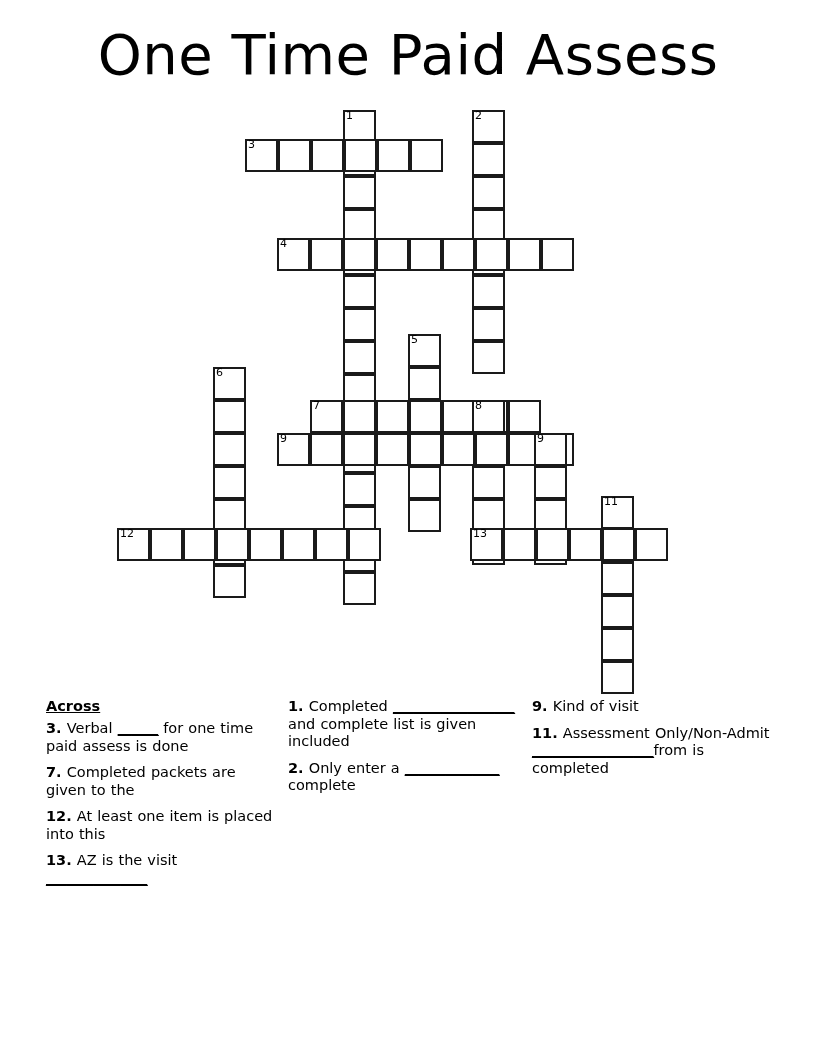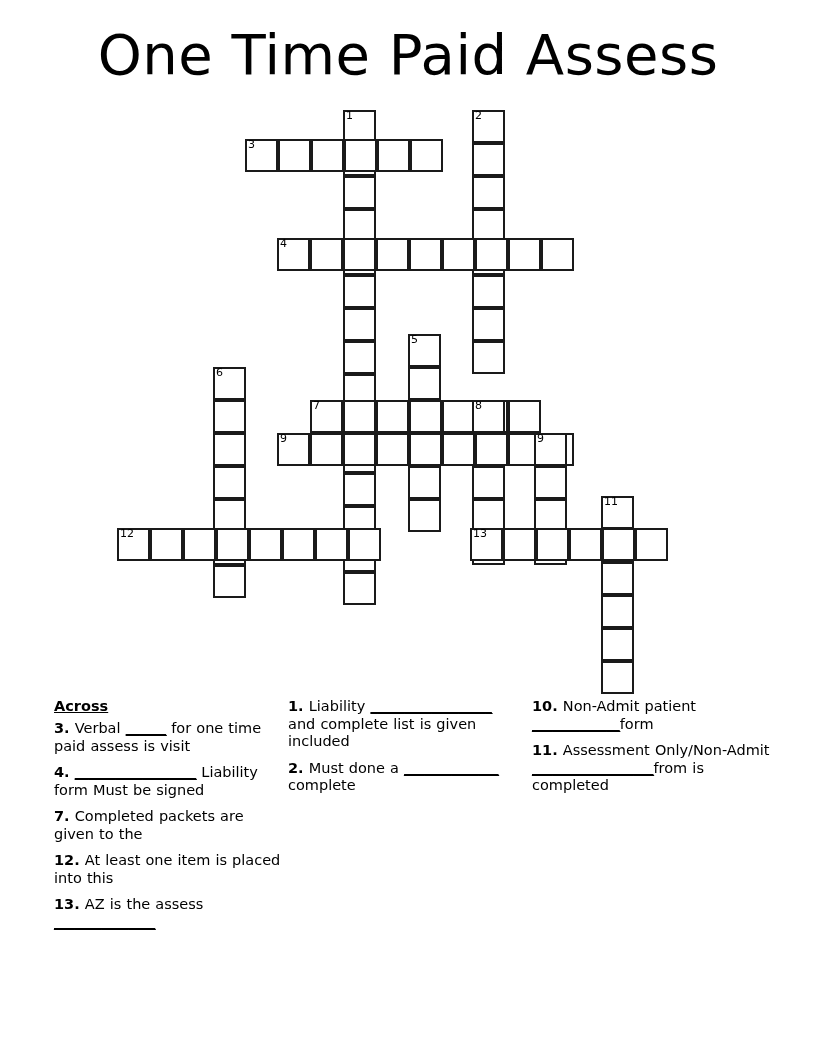--- a/index.html
+++ b/index.html
@@ -64,21 +64,21 @@
     left: 0;
     top: 698px;
     width: 816px;
     height: 358px;
   }
   .clue-col {
     position: absolute;
     top: 0;
     font-family: "DejaVu Sans", sans-serif;
   }
-  #clue-col-across { left: 46px;  width: 228px; margin-left: 8px; }
+  #clue-col-across { left: 46px;  width: 228px; }
   #clue-col-down   { left: 288px; width: 235px; }
   #clue-col-extra  { left: 532px; width: 250px; }
 
   .clue-heading {
     font-size: 14.5px;
     font-weight: bold;
     text-decoration: underline;
     margin: 0 0 5px 0;
     line-height: 17px;
   }
@@ -225,36 +225,35 @@
     <div class="cell" style="left: 569px; top: 528px;"></div>
     <div class="cell" style="left: 602px; top: 528px;"></div>
     <div class="cell" style="left: 635px; top: 528px;"></div>
   </div>
 
 <div id="clues">
 
   <div class="clue-col" id="clue-col-across">
     <div class="clue-heading">Across</div>
     <div id="across-list">
-        <div class="clue"><span class="num">3.</span><span> Verbal </span><span class="blank">______</span><span> for one time paid assess is visit</span></div>
-        <div class="clue"><span class="num">4.</span><span> </span><span class="blank">__________________</span><span> Liability form Must be signed</span></div>
+        <div class="clue"><span class="num">3.</span><span> Verbal </span><span class="blank">______</span><span> for one time paid assess is done</span></div>
         <div class="clue"><span class="num">7.</span><span> Completed packets are given to the</span></div>
         <div class="clue"><span class="num">12.</span><span> At least one item is placed into this</span></div>
-        <div class="clue"><span class="num">13.</span><span> AZ is the assess </span><span class="blank">_______________</span></div>
+        <div class="clue"><span class="num">13.</span><span> AZ is the visit </span><span class="blank">_______________</span></div>
       </div>
   </div>
 
   <div class="clue-col" id="clue-col-down">
     <div id="down-list">
-        <div class="clue"><span class="num">1.</span><span> Liability </span><span class="blank">__________________</span><span> and complete list is given included</span></div>
-        <div class="clue"><span class="num">2.</span><span> Must done a </span><span class="blank">______________</span><span> complete</span></div>
+        <div class="clue"><span class="num">1.</span><span> Completed </span><span class="blank">__________________</span><span> and complete list is given included</span></div>
+        <div class="clue"><span class="num">2.</span><span> Only enter a </span><span class="blank">______________</span><span> complete</span></div>
       </div>
   </div>
 
   <div class="clue-col" id="clue-col-extra">
     <div class="spacer-top"></div>
     <div id="extra-list">
-        <div class="clue"><span class="num">10.</span><span> Non-Admit patient </span><span class="blank">_____________</span><span>form</span></div>
+        <div class="clue"><span class="num">9.</span><span> Kind of visit</span></div>
         <div class="clue"><span class="num">11.</span><span> Assessment Only/Non-Admit </span><span class="blank">__________________</span><span>from is completed</span></div>
       </div>
   </div>
 
 </div>
 
 </body></html>

